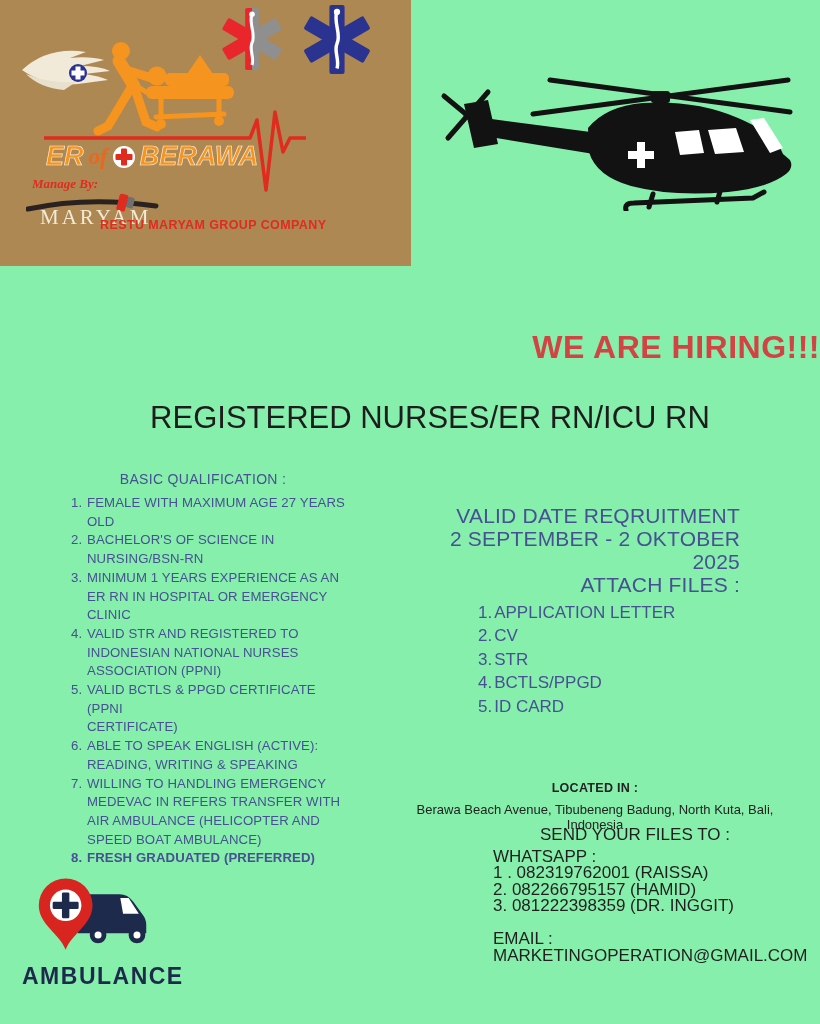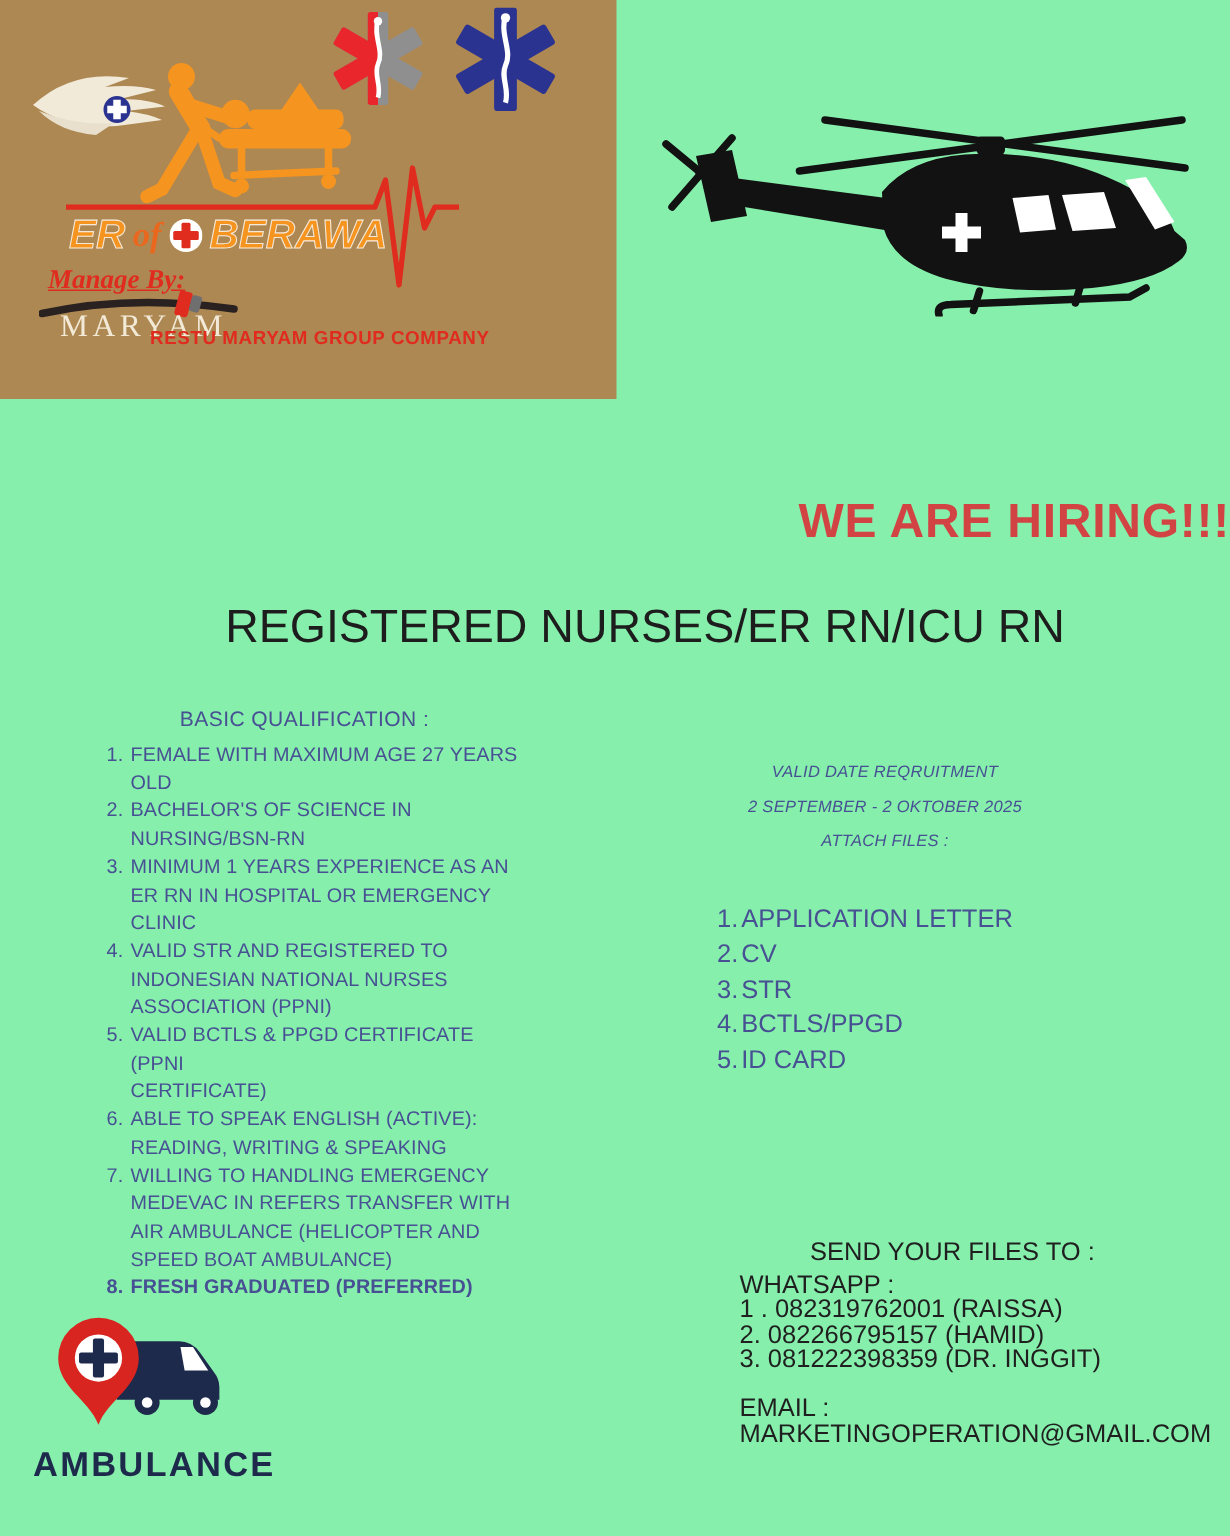--- a/index.html
+++ b/index.html
@@ -20,21 +20,21 @@
   .ekg{position:absolute;left:40px;top:106px;width:270px;height:92px;}
   .er-line{
     position:absolute;left:46px;top:141px;display:flex;align-items:center;gap:5px;
     font-style:italic;font-weight:bold;white-space:nowrap;
   }
   .er-word{font-size:27px;color:var(--orange,#f5941f);-webkit-text-stroke:0.7px rgba(255,255,255,.8);}
   .of-word{font-family:"Liberation Serif",serif;font-size:23px;color:#ea671e;}
   .cross-chip{width:22px;height:22px;flex:none;}
   .manage-by{
     position:absolute;left:32px;top:176px;font-family:"Liberation Serif",serif;
-    font-style:italic;font-weight:bold;font-size:18px;color:var(--red,#e02b1f);text-decoration:underline;
+    font-style:italic;font-weight:bold;font-size:13px;color:var(--red,#e02b1f);
   }
   .swoosh{position:absolute;left:26px;top:193px;width:135px;height:24px;}
   .maryam{
     position:absolute;left:28px;top:205px;font-family:"Liberation Serif",serif;
     font-size:21px;color:var(--cream,#f2ead6);letter-spacing:3px;margin-left:12px;
   }
   .company{
     position:absolute;left:100px;top:218px;font-size:12.5px;font-weight:bold;
     color:var(--red,#e02b1f);letter-spacing:.4px;
   }
@@ -53,22 +53,22 @@
   }
   
   .qual{position:absolute;left:71px;top:471px;width:300px;color:var(--navy,#475093);}
   .qual-heading{width:264px;text-align:center;font-size:14px;letter-spacing:.3px;margin-bottom:7px;}
   .qual-item{display:flex;font-size:13.2px;line-height:18.7px;letter-spacing:.1px;width:280px;}
   .qual-num{width:16px;flex:none;}
   .qual-text{white-space:pre-line;}
   .qual-item.bold{font-weight:bold;}
   
   .recruit-head{
-    position:absolute;left:440px;top:504px;width:300px;text-align:center;
-    color:var(--navy,#475093);font-size:11px;line-height:23px;letter-spacing:.2px;font-style:italic;
+    position:absolute;left:440px;top:504px;width:300px;text-align:right;
+    color:var(--navy,#475093);font-size:21px;line-height:23px;letter-spacing:.2px;
   }
   .attach-list{position:absolute;left:478px;top:601px;color:var(--navy,#475093);font-size:17px;}
   .attach-item{display:flex;line-height:23.4px;}
   .attach-num{margin-right:2px;}
   
   .located{position:absolute;left:390px;top:781px;width:410px;text-align:center;color:#222;}
   .located-heading{font-size:12.5px;font-weight:bold;letter-spacing:.3px;}
   .located-address{font-size:13px;margin-top:7px;}
   
   .contact{position:absolute;left:493px;top:827px;width:320px;color:#1f1f1f;font-size:17px;line-height:16.6px;}
@@ -273,20 +273,24 @@
     <div class="attach-item">
       <span class="attach-num">4.</span>
       <span>BCTLS/PPGD</span>
     </div>
     <div class="attach-item">
       <span class="attach-num">5.</span>
       <span>ID CARD</span>
     </div>
   </div>
 
+  <div class="located">
+    <div class="located-heading">LOCATED IN :</div>
+    <div class="located-address">Berawa Beach Avenue, Tibubeneng Badung, North Kuta, Bali, Indonesia</div>
+  </div>
 
   <div class="contact">
     <div class="contact-heading">SEND YOUR FILES TO :</div>
     <div>WHATSAPP :</div>
     <div>1 . 082319762001 (RAISSA)</div>
     <div>2. 082266795157 (HAMID)</div>
     <div>3. 081222398359 (DR. INGGIT)</div>
     <div class="email-label">EMAIL :</div>
     <div>MARKETINGOPERATION@GMAIL.COM</div>
   </div>

